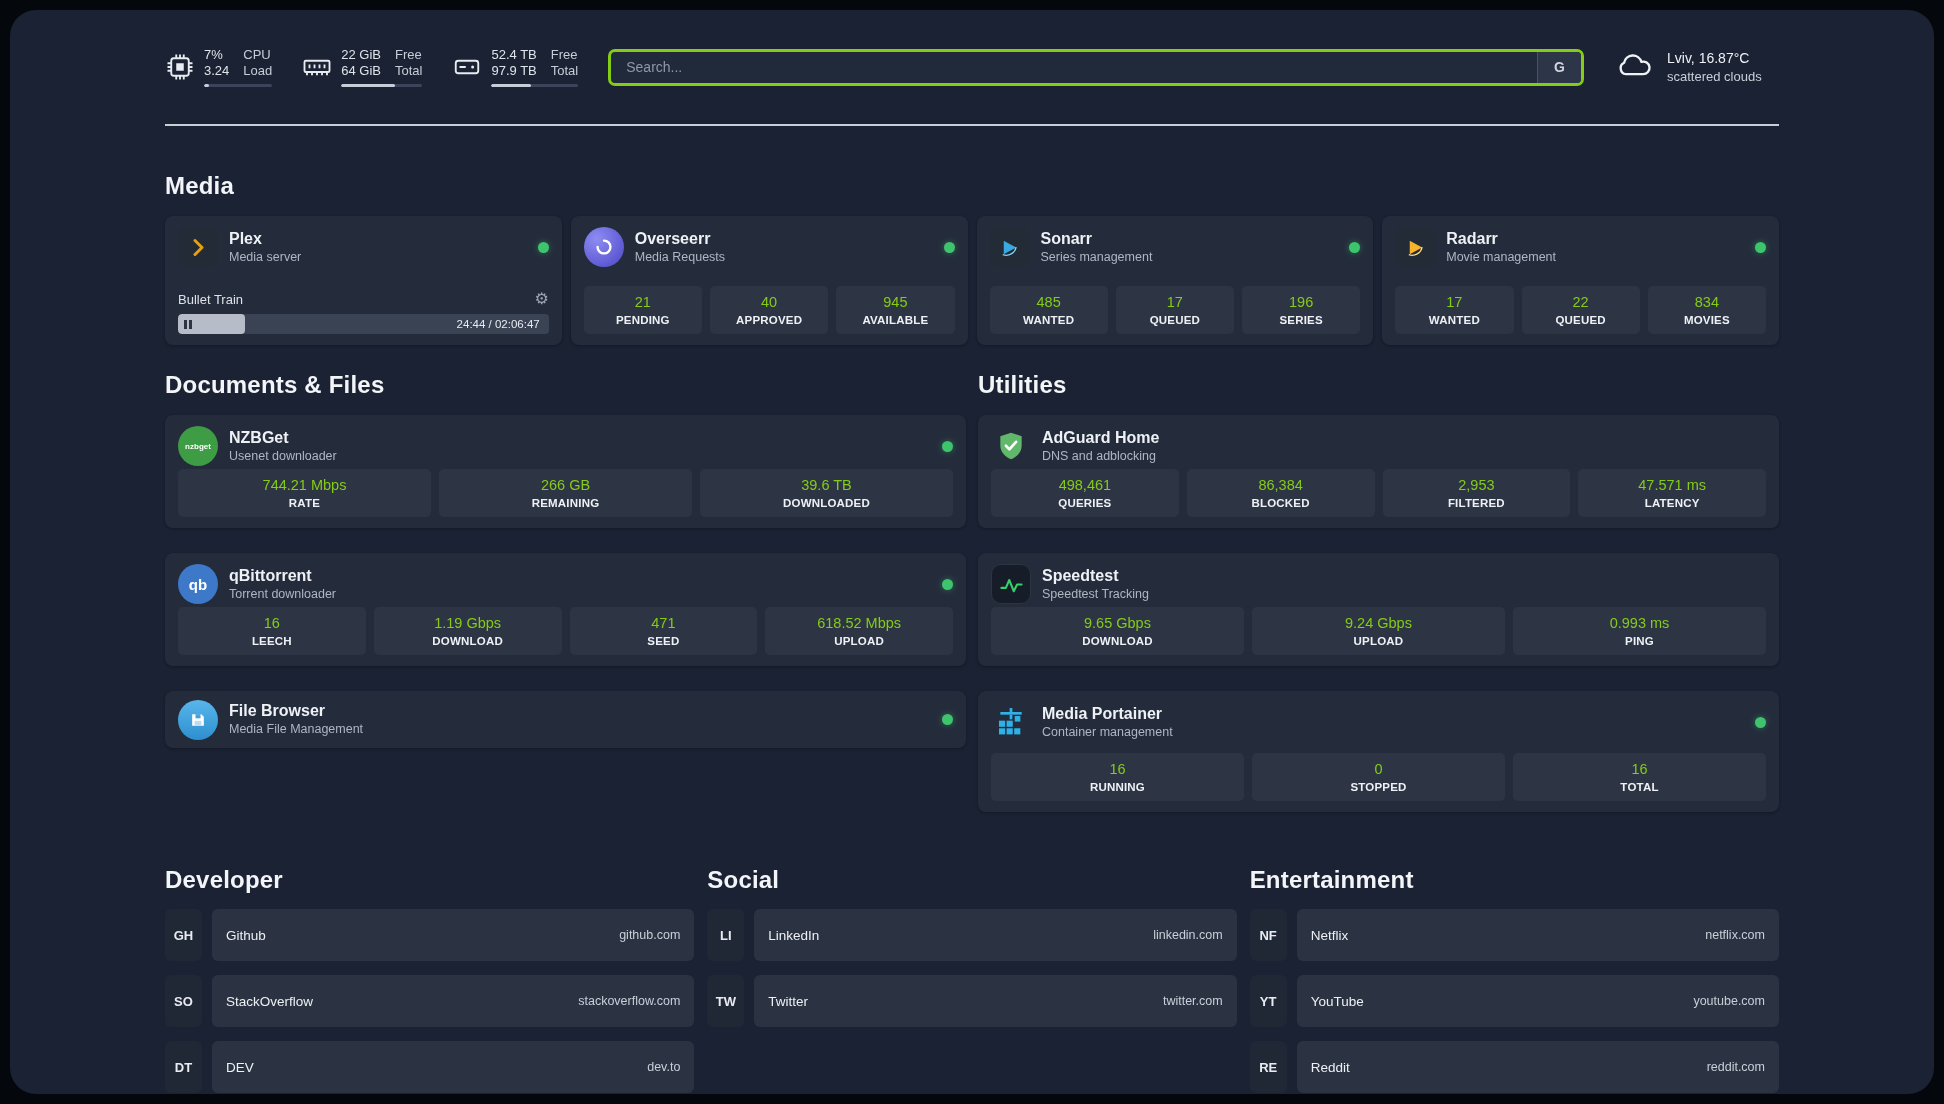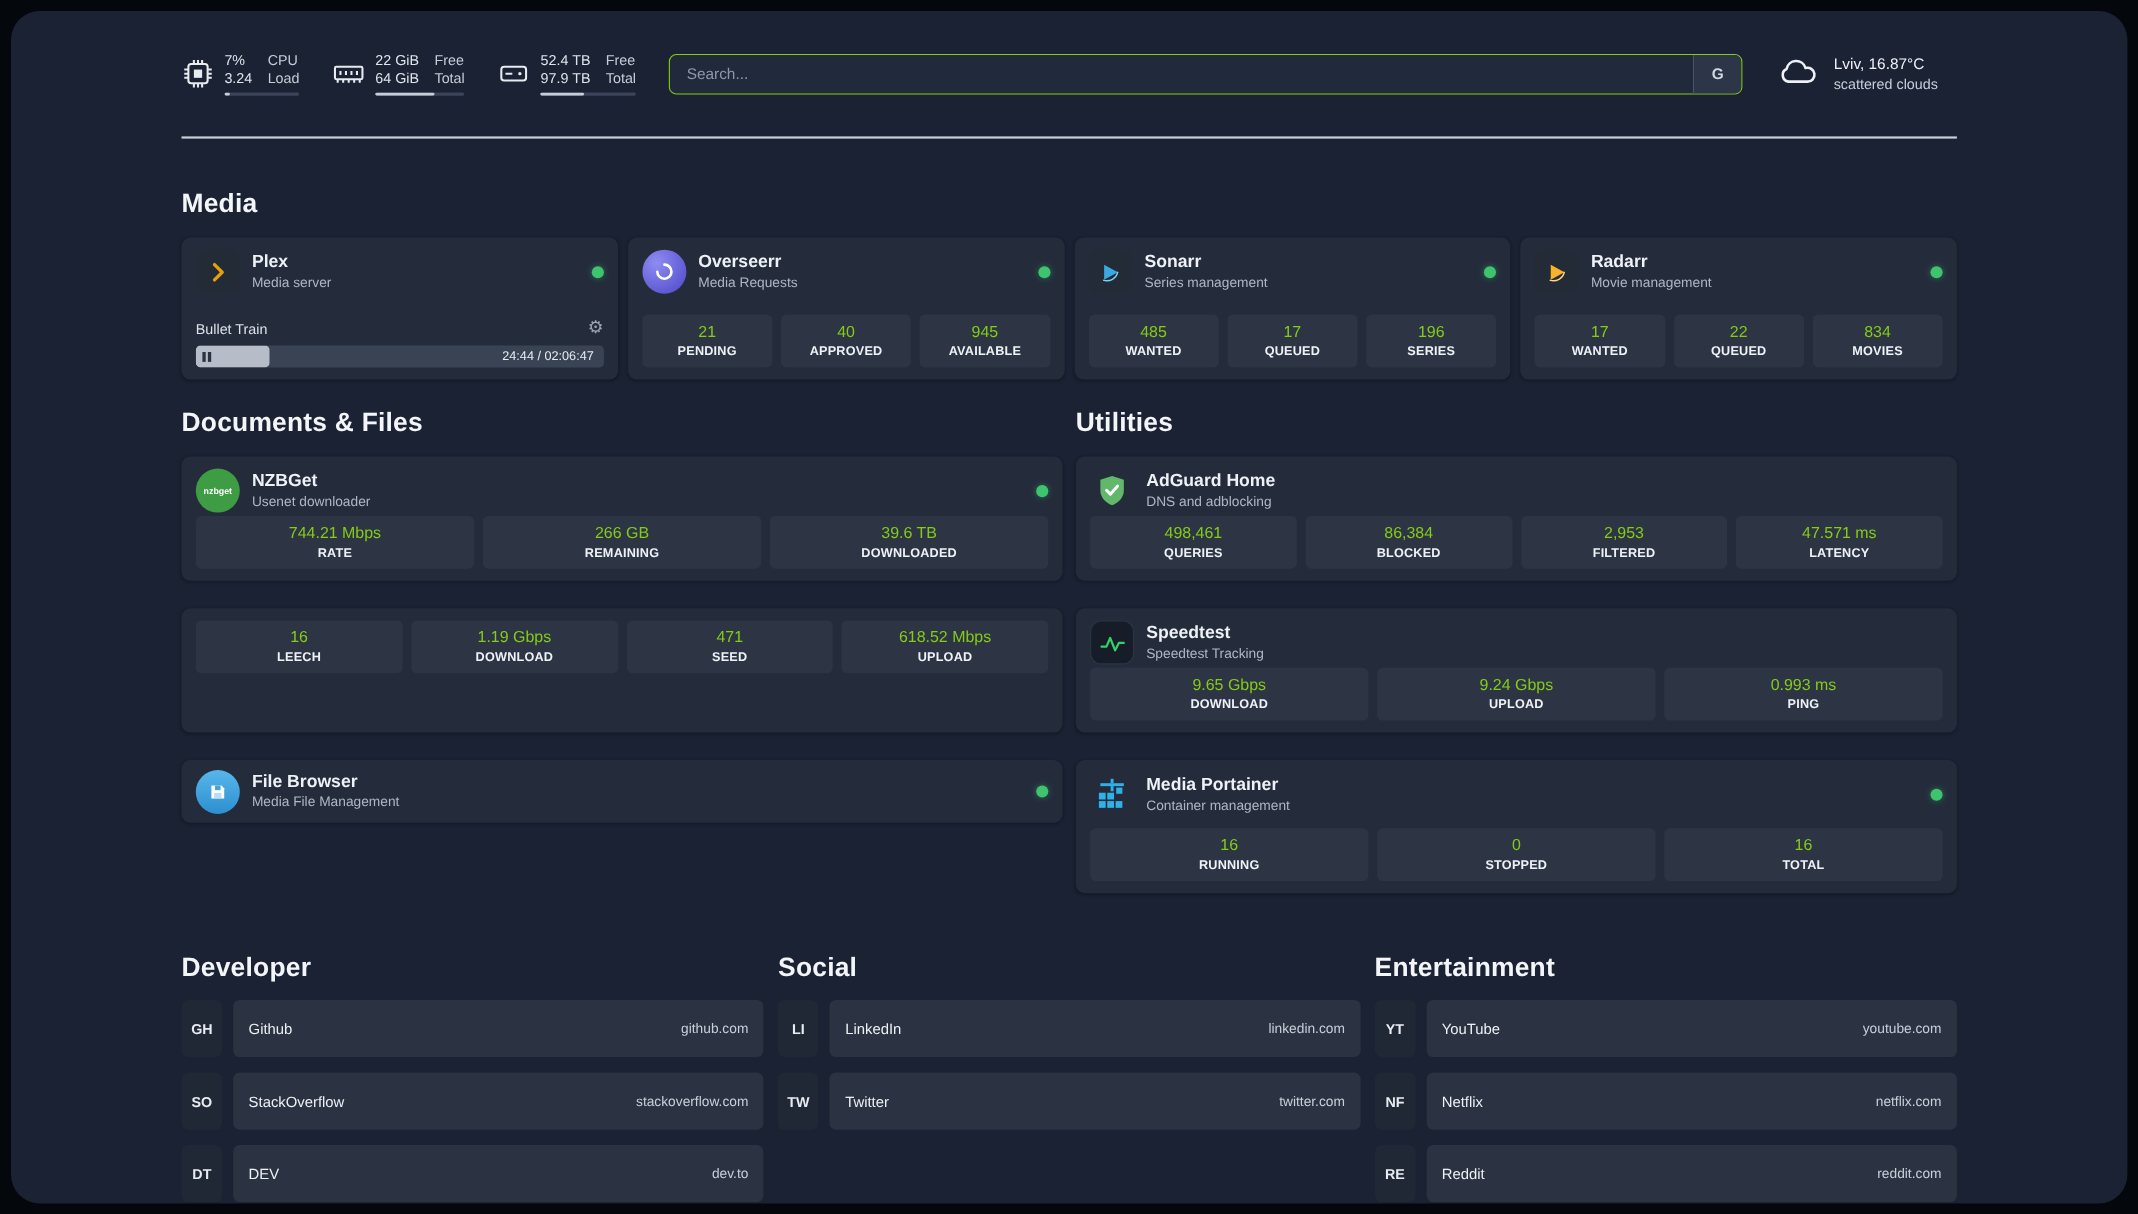--- a/index.html
+++ b/index.html
@@ -10,21 +10,21 @@
 .topbar{display:flex;align-items:center;gap:30px;margin-top:30px;height:54px}
 .monitors{display:flex;gap:30px;flex:none}
 .monitor{display:flex;gap:9px;align-items:center}
 .mon-icon{flex:none;display:flex;align-items:center}
 .mon-body{display:flex;flex-direction:column;gap:5px}
 .mon-cols{display:flex;gap:14px}
 .mon-col{display:flex;flex-direction:column;font-size:13px;line-height:16px;color:#dfe3ea;white-space:nowrap}
 .mon-col.labs{color:#c7cdd7}
 .mon-bar{height:3px;border-radius:2px;background:#3b445a;overflow:hidden}
 .mon-fill{height:100%;background:#c7cdd8;border-radius:2px}
-.searchbox{flex:1;height:37px;display:flex;border:1px solid #84cc16;border-radius:7px;background:#212a3b;overflow:hidden;align-items:stretch}
+.searchbox{flex:1;height:37px;display:flex;border:3px solid #84cc16;border-radius:7px;background:#212a3b;overflow:hidden;align-items:stretch}
 .searchbox input{flex:1;background:transparent;border:none;outline:none;color:#d8dce3;font-size:14px;padding:0 15px;font-family:"Liberation Sans",sans-serif}
 .searchbox input::placeholder{color:#8f98a6}
 .search-btn{width:44px;background:#2d3649;border:none;border-left:1px solid #4a5366;color:#d2d7df;font-size:14px;font-weight:600;cursor:pointer;font-family:"Liberation Sans",sans-serif}
 .weather{display:flex;gap:11px;align-items:center;flex:none;min-width:165px}
 .weather-loc{font-size:14px;color:#eef1f5;line-height:19px}
 .weather-cond{font-size:13px;color:#c9cfd8;line-height:17px}
 .divider{height:2px;background:#d9dde3;opacity:.92;margin-top:30px;border:none}
 
 
 .section-title{font-size:24px;font-weight:600;color:#f3f5f8;letter-spacing:.2px}
@@ -329,20 +329,30 @@
             <div class="stat-label">REMAINING</div>
           </div>
           <div class="stat">
             <div class="stat-value">39.6 TB</div>
             <div class="stat-label">DOWNLOADED</div>
           </div>
         </div>
       </div>
 
       <div class="app-card h-stat">
+        <div class="app-header">
+          <div class="app-icon icon-circle qbt">
+            <span>qb</span>
+          </div>
+          <div class="app-titles">
+            <div class="app-name">qBittorrent</div>
+            <div class="app-sub">Torrent downloader</div>
+          </div>
+          <span class="status-dot"></span>
+        </div>
         <div class="stats-row">
           <div class="stat">
             <div class="stat-value">16</div>
             <div class="stat-label">LEECH</div>
           </div>
           <div class="stat">
             <div class="stat-value">1.19 Gbps</div>
             <div class="stat-label">DOWNLOAD</div>
           </div>
           <div class="stat">
@@ -519,34 +529,34 @@
         <div class="link-pill">
           <span class="link-name">Twitter</span>
           <span class="link-url">twitter.com</span>
         </div>
       </div>
     </div>
 
     <div class="links-col">
       <h2 class="section-title links-title">Entertainment</h2>
       <div class="link-row">
+        <div class="link-abbr">NF</div>
+        <div class="link-pill">
+          <span class="link-name">Netflix</span>
+          <span class="link-url">netflix.com</span>
+        </div>
+      </div>
+      <div class="link-row">
         <div class="link-abbr">YT</div>
         <div class="link-pill">
           <span class="link-name">YouTube</span>
           <span class="link-url">youtube.com</span>
         </div>
       </div>
       <div class="link-row">
-        <div class="link-abbr">NF</div>
-        <div class="link-pill">
-          <span class="link-name">Netflix</span>
-          <span class="link-url">netflix.com</span>
-        </div>
-      </div>
-      <div class="link-row">
         <div class="link-abbr">RE</div>
         <div class="link-pill">
           <span class="link-name">Reddit</span>
           <span class="link-url">reddit.com</span>
         </div>
       </div>
     </div>
   </div>
 
 </div>

